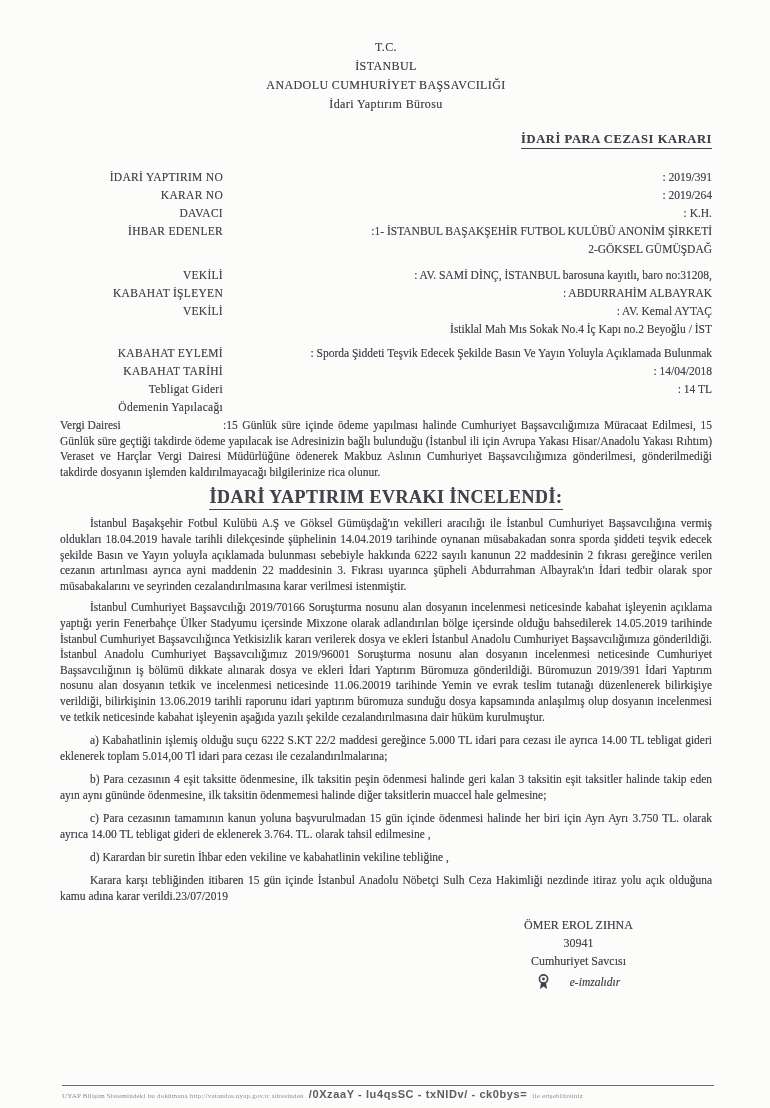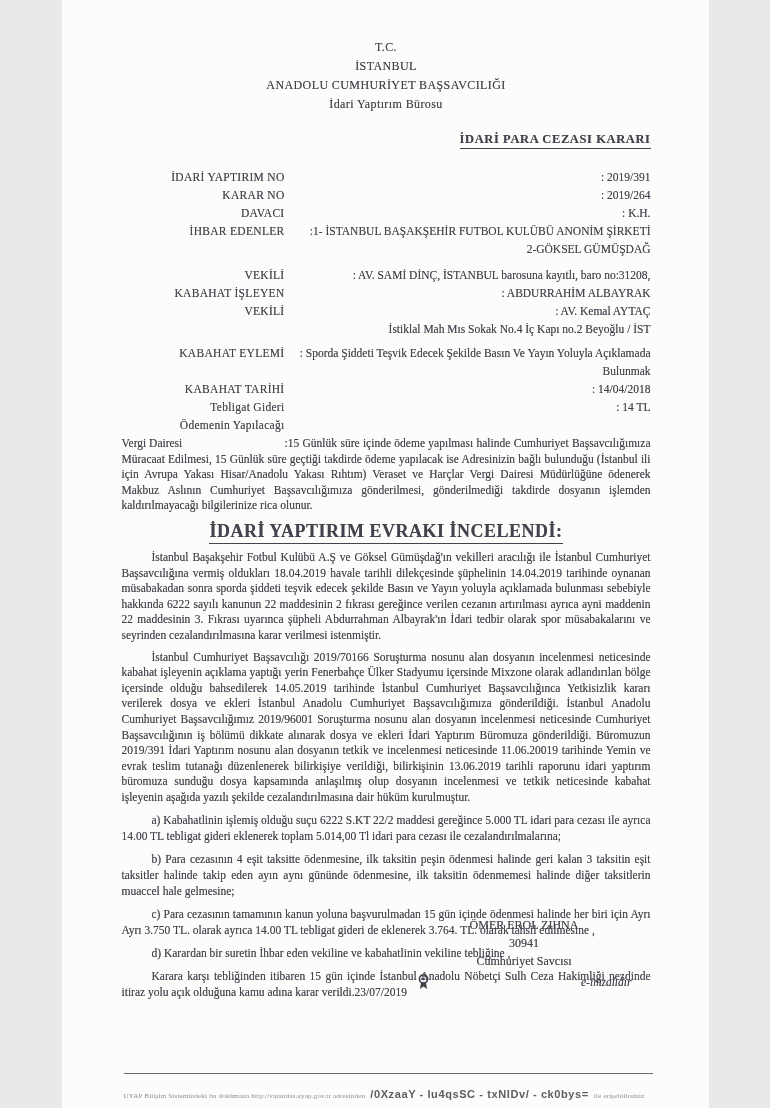--- a/index.html
+++ b/index.html
@@ -1,18 +1,18 @@
 <!DOCTYPE html>
 <html><head>
 <meta charset="utf-8">
 <style>
   html,body{margin:0;padding:0;background:#e9e9e9;}
   .page{
     position:relative;
-    width:647px;height:1108px;
+    width:770px;height:1108px;
     margin:0 auto;
     background:#fcfcfa;
     font-family:"Liberation Serif","DejaVu Serif",serif;
     color:#43434e;
     box-sizing:border-box;
     padding:38px 58px 0 60px;
     text-shadow:0 0 0.5px rgba(67,67,78,.55);
     overflow:hidden;
   }
   .hdr{ text-align:center; line-height:19px; font-size:12px; letter-spacing:.4px;}
@@ -32,30 +32,30 @@
   .vd-par .vd-lbl{ float:left; width:163px; }
   .sec-head{ text-align:center; margin-top:7px; }
   .sec-head span{
     display:inline-block; font-size:18px; font-weight:bold; letter-spacing:.5px;
     border-bottom:1.5px solid #43434e; padding-bottom:1px;
   }
   .par{ font-size:11.5px; line-height:15.6px; text-align:justify; text-indent:30px; margin:6px 0 0 0;}
   .clause{ font-size:11.5px; line-height:16px; text-align:justify; text-indent:30px; margin:7px 0 0 0;}
   .closing{ font-size:11.5px; line-height:16px; text-align:justify; text-indent:30px; margin:7px 0 0 0;}
   .sig{
-    position:absolute; top:916px; right:77px; width:215px;
+    position:absolute; top:916px; right:84px; width:215px;
     text-align:center; font-size:12px; line-height:18px;
   }
-  .sig .esign-row{ display:flex; align-items:center; justify-content:space-between; gap:20px; margin-top:3px;}
+  .sig .esign-row{ display:flex; align-items:center; justify-content:center; gap:20px; margin-top:3px;}
   .sig .esign-label{ font-style:italic; font-size:11.5px; }
   .ribbon{ width:13px; height:16px; display:inline-block; }
   .footer{
     position:absolute; left:62px; right:56px; bottom:8px;
     border-top:1.5px solid #6a6a72;
-    padding-top:14px;
+    padding-top:2px;
     display:flex; align-items:baseline; gap:5px;
     white-space:nowrap;
   }
   .footer .small{ font-size:7px; color:#8d8d94; letter-spacing:.2px; text-shadow:none;}
   .footer .code{
     font-family:"Liberation Sans","DejaVu Sans",sans-serif;
     font-size:11px; font-weight:bold; color:#5c5c65; letter-spacing:.6px; text-shadow:none;
   }
 </style>
 </head>

